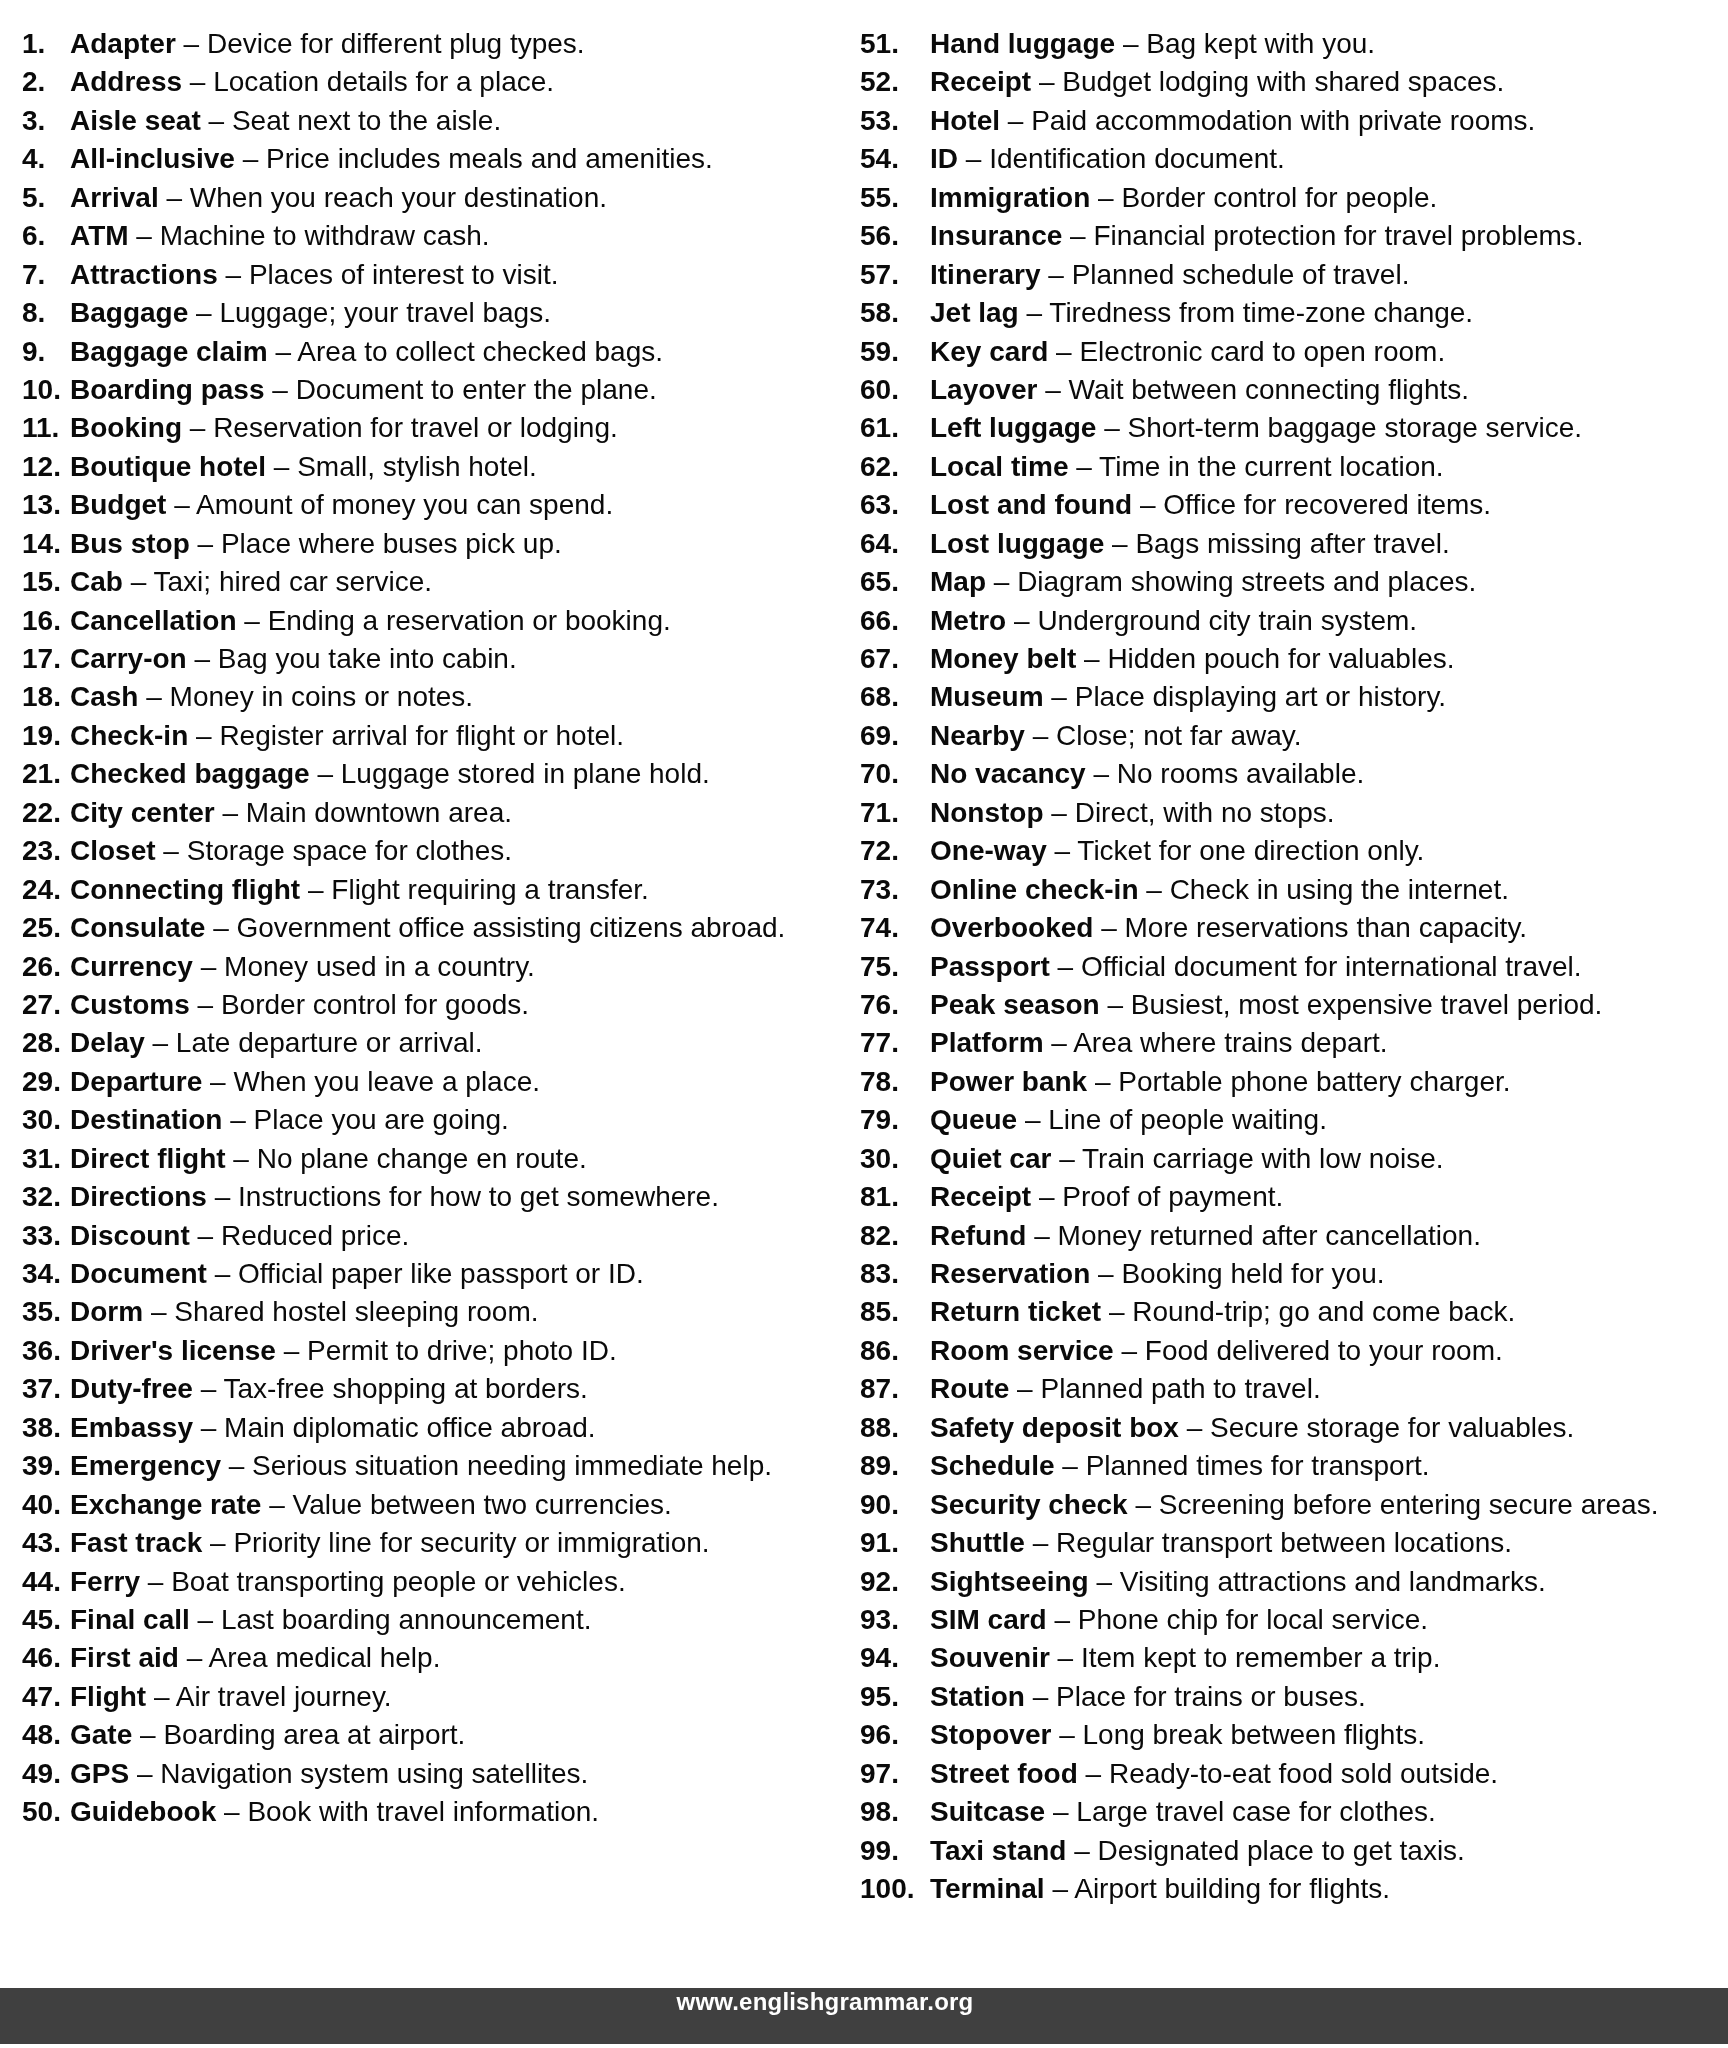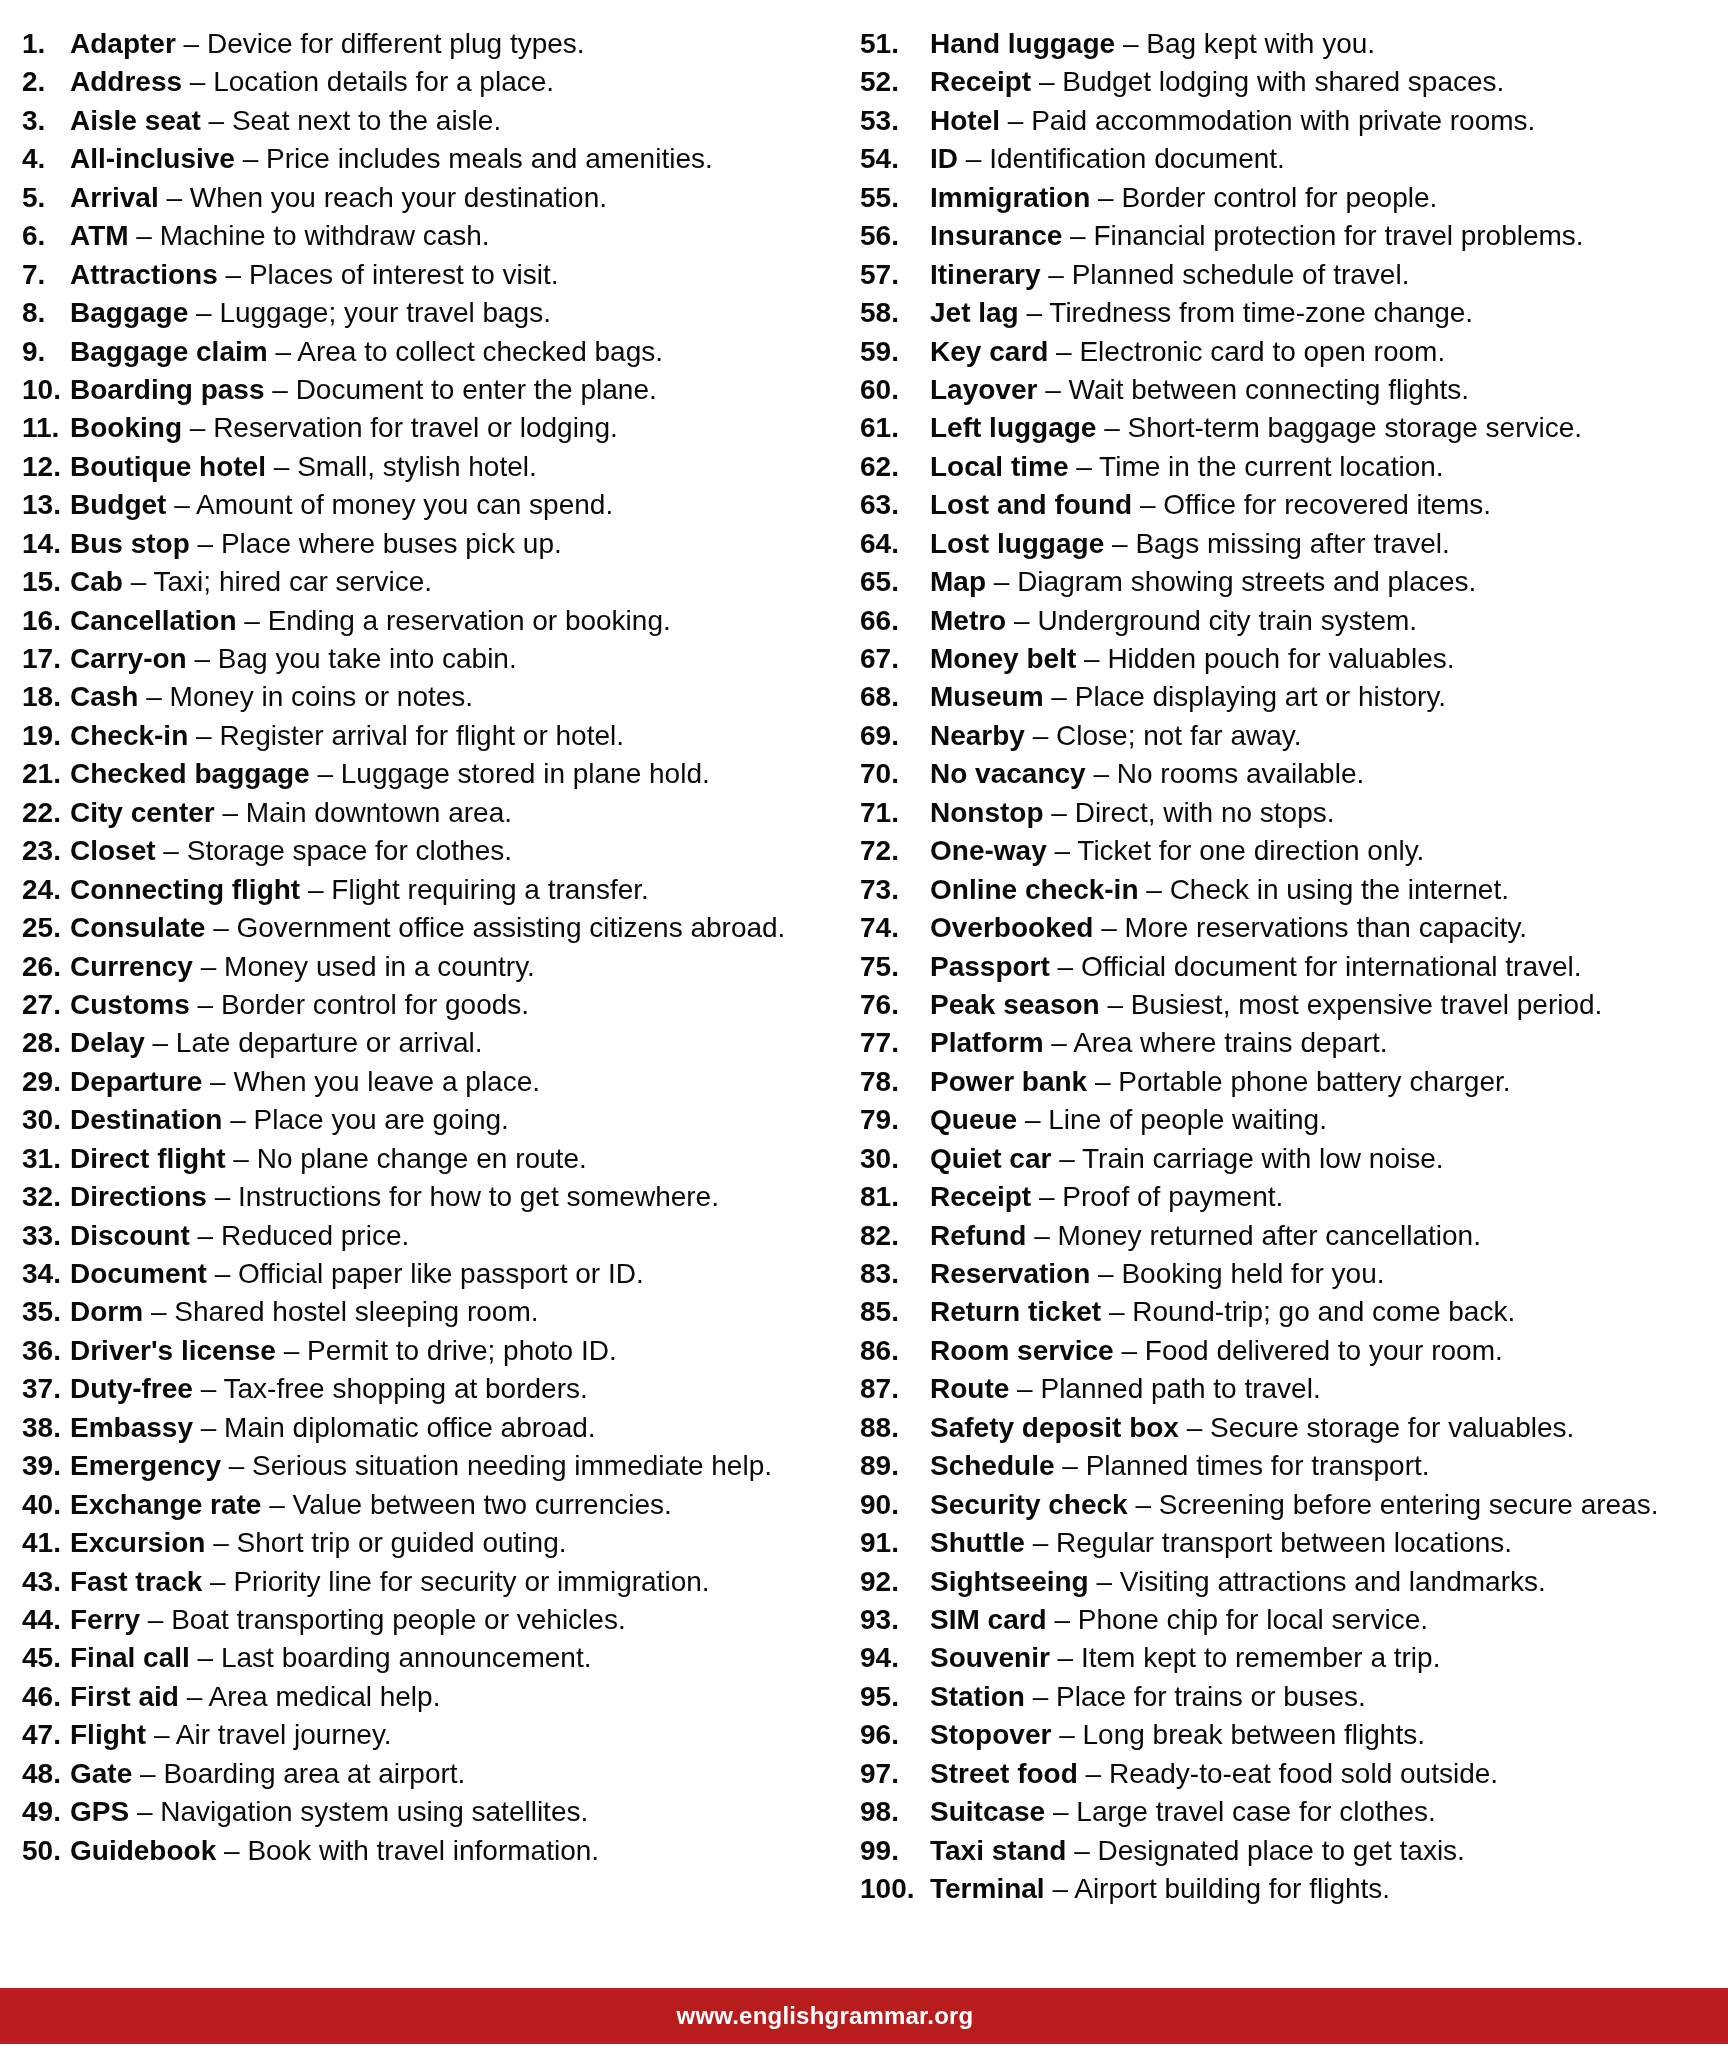--- a/index.html
+++ b/index.html
@@ -23,22 +23,22 @@
     font-size:28px;
     line-height:38.44px;
   }
   .num{font-weight:bold;flex:0 0 48px;}
   .col-right .num{flex:0 0 70px;}
   .term{font-weight:bold;}
   .def{font-weight:normal;}
   .footer{
     position:absolute;
     left:0;right:0;top:1988px;height:56px;
-    background:#b91c1c;
-    display:flex;align-items:center;justify-content:center;
+    background:#404040;
+    display:flex;align-items:flex-start;justify-content:center;
     padding-right:78px;
     box-sizing:border-box;
   }
   .footer-url{
     color:#ffffff;
     font-weight:bold;
     font-size:24px;
     letter-spacing:0.2px;
   }
 </style>
@@ -198,24 +198,20 @@
       </div>
       <div class="item">
         <span class="num">39.</span>
         <span class="text"><span class="term">Emergency</span><span class="sep"> – </span><span class="def">Serious situation needing immediate help.</span></span>
       </div>
       <div class="item">
         <span class="num">40.</span>
         <span class="text"><span class="term">Exchange rate</span><span class="sep"> – </span><span class="def">Value between two currencies.</span></span>
       </div>
       <div class="item">
-        <span class="num">41.</span>
-        <span class="text"><span class="term">Excursion</span><span class="sep"> – </span><span class="def">Short trip or guided outing.</span></span>
-      </div>
-      <div class="item">
         <span class="num">43.</span>
         <span class="text"><span class="term">Fast track</span><span class="sep"> – </span><span class="def">Priority line for security or immigration.</span></span>
       </div>
       <div class="item">
         <span class="num">44.</span>
         <span class="text"><span class="term">Ferry</span><span class="sep"> – </span><span class="def">Boat transporting people or vehicles.</span></span>
       </div>
       <div class="item">
         <span class="num">45.</span>
         <span class="text"><span class="term">Final call</span><span class="sep"> – </span><span class="def">Last boarding announcement.</span></span>

